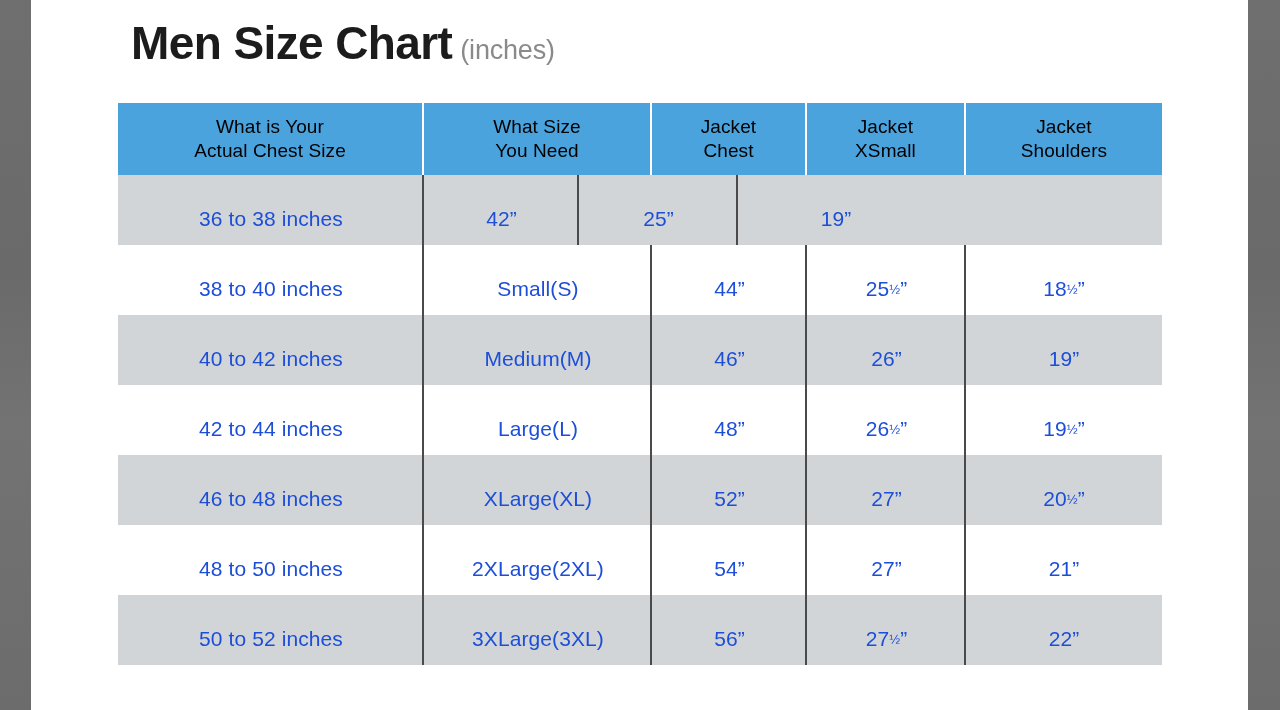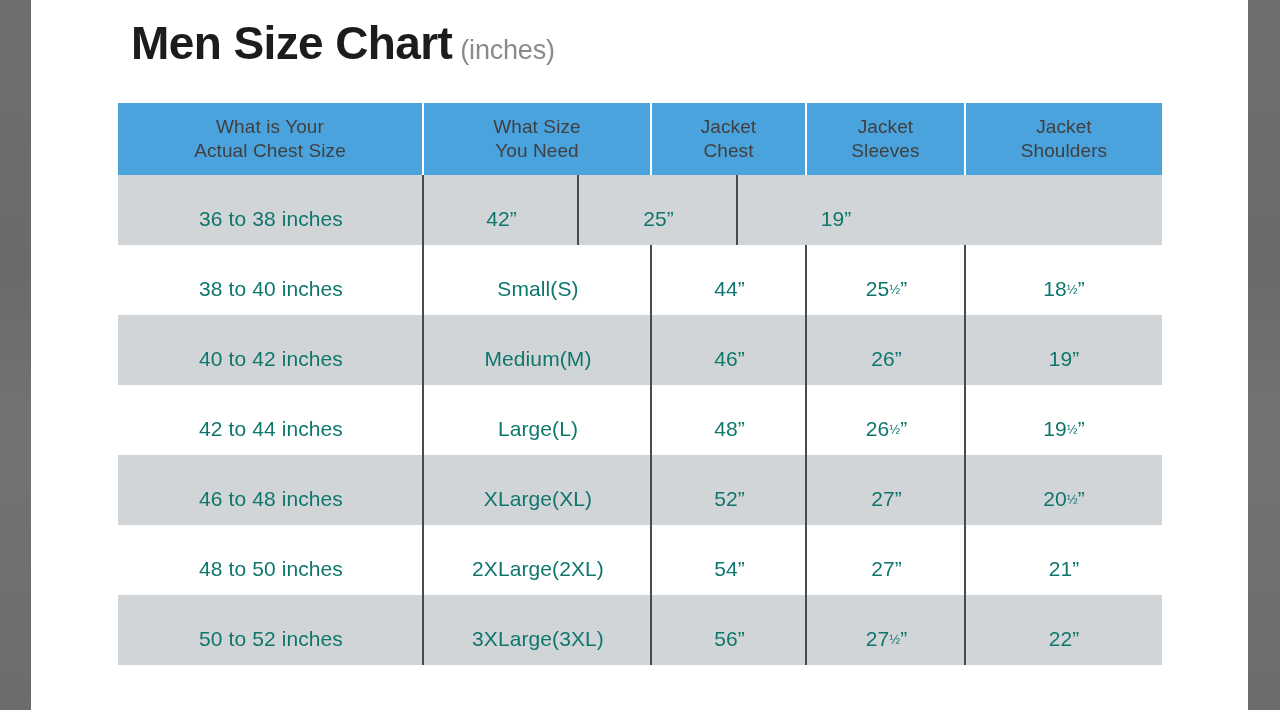--- a/index.html
+++ b/index.html
@@ -73,21 +73,21 @@
     width: 100%;
     position: relative;
   }
 
   
   .thead {
     background: #4ba3de;
     height: 72px;
   }
   .thead .cell {
-    color: #404040;
+    color: #000000;
     font-size: 19px;
     line-height: 24px;
     font-weight: normal;
     letter-spacing: 0.1px;
     display: flex;
     align-items: center;
     justify-content: center;
     text-align: center;
     height: 72px;
     box-sizing: border-box;
@@ -100,21 +100,21 @@
   .tbody-row.shaded { background: #d2d5d7; }
   .tbody-row.plain  { background: #ffffff; }
 
   .tbody-row .cell {
     display: flex;
     align-items: center;
     justify-content: center;
     text-align: center;
     height: 88px;
     box-sizing: border-box;
-    color: #0f766e;
+    color: #1d4ed8;
     font-size: 21px;
     letter-spacing: 0.1px;
     position: relative;
   }
   
   .tbody-row .cell::after {
     content: "";
     position: absolute;
     right: 0;
     top: 0;
@@ -169,21 +169,21 @@
         </div>
         <div class="cell c2">
           <div>
             <div>Jacket</div>
             <div>Chest</div>
           </div>
         </div>
         <div class="cell c3">
           <div>
             <div>Jacket</div>
-            <div>Sleeves</div>
+            <div>XSmall</div>
           </div>
         </div>
         <div class="cell c4">
           <div>
             <div>Jacket</div>
             <div>Shoulders</div>
           </div>
         </div>
       </div>
 

